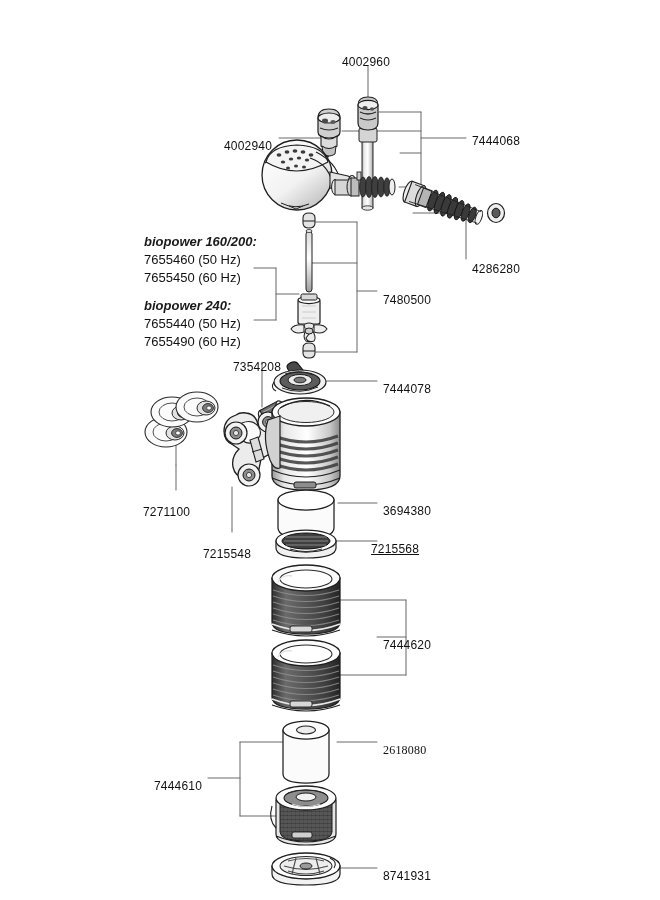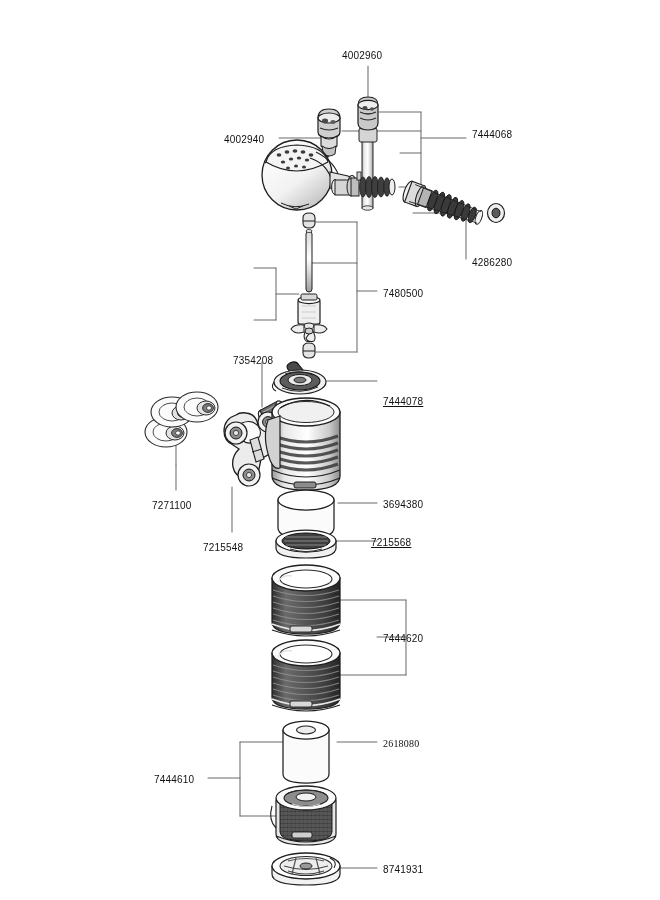--- a/index.html
+++ b/index.html
@@ -7,25 +7,26 @@
   body{
     width:660px;height:900px;position:relative;overflow:hidden;
     font-family:"Liberation Sans", sans-serif;
     color:#1a1a1a;
   }
   #stage{position:absolute;left:0;top:0;width:660px;height:900px;}
   svg.art{position:absolute;left:0;top:0;width:660px;height:900px;}
 
   .label{
     position:absolute;
-    font-size:10px;
+    font-size:12px;
     letter-spacing:0.2px;
     color:#111111;
     white-space:nowrap;
     line-height:16px;
+    margin-top:6px;
   }
   .grp{position:absolute;}
   .grp .ln{font-size:13px;line-height:17.5px;white-space:nowrap;color:#111;}
   .grp .hd{font-weight:bold;font-style:italic;font-size:13px;line-height:19px;}
 </style>
 </head>
 <body>
 
 <div id="stage">
 
@@ -387,24 +388,33 @@
     <path d="M330 858 q8 4 4 10" fill="none" stroke="#1f1f1f" stroke-width="1.1"></path>
   </g>
 </svg>
 
 <div class="label" style="left:342px;top:48px;">4002960</div>
 <div class="label" style="left:224px;top:132px;text-align:right;">4002940</div>
 <div class="label" style="left:472px;top:127px;">7444068</div>
 <div class="label" style="left:472px;top:255px;">4286280</div>
 <div class="label" style="left:383px;top:286px;">7480500</div>
 <div class="label" style="left:233px;top:353px;">7354208</div>
-<div class="label" style="left:383px;top:394px;text-decoration:underline;">7444078</div>
-<div class="label" style="left:152px;top:498px;">7271100</div>
+<div class="label" style="left:383px;top:375px;">7444078</div>
+<div class="label" style="left:143px;top:498px;">7271100</div>
 <div class="label" style="left:203px;top:540px;">7215548</div>
 <div class="label" style="left:383px;top:497px;">3694380</div>
 <div class="label" style="left:371px;top:535px;text-decoration:underline;">7215568</div>
 <div class="label" style="left:383px;top:631px;">7444620</div>
 <div class="label" style="left:383px;top:736px;font-family:Liberation Serif, serif;">2618080</div>
 <div class="label" style="left:154px;top:772px;">7444610</div>
 <div class="label" style="left:383px;top:862px;">8741931</div>
 
-
+<div class="grp" style="left:144px;top:232px;">
+  <div class="hd">biopower 160/200:</div>
+  <div class="ln">7655460 (50 Hz)</div>
+  <div class="ln">7655450 (60 Hz)</div>
+  <div style="height:10px;"></div>
+  <div class="hd">biopower 240:</div>
+  <div class="ln">7655440 (50 Hz)</div>
+  <div class="ln">7655490 (60 Hz)</div>
 </div>
 
+</div>
+
 </body></html>

